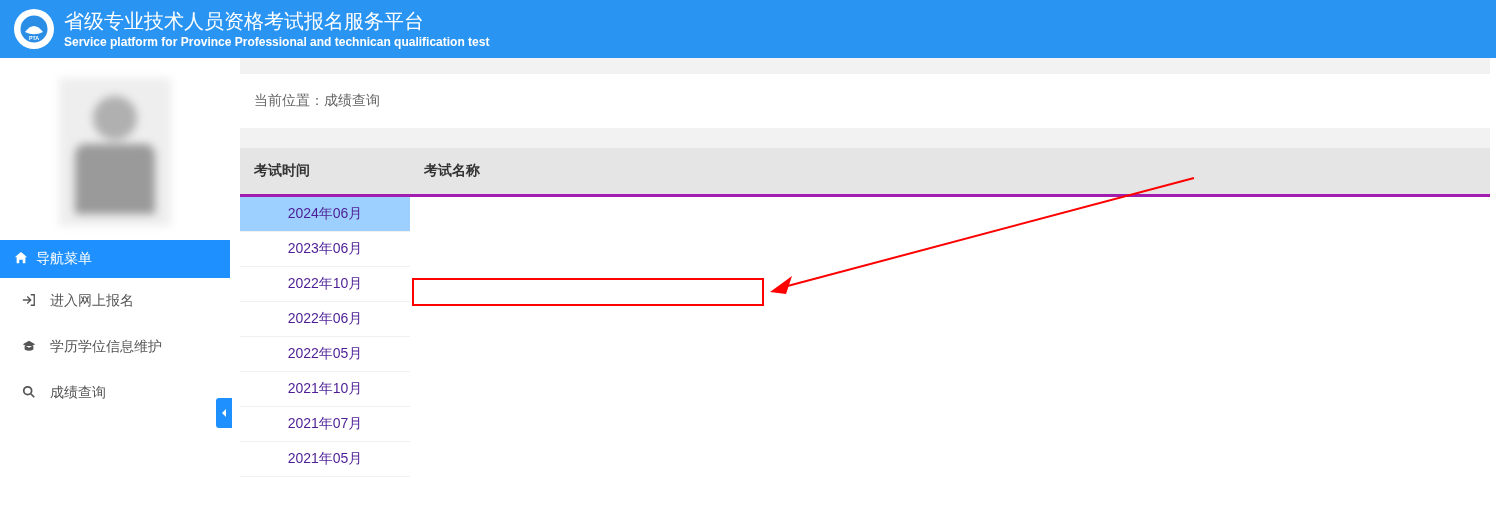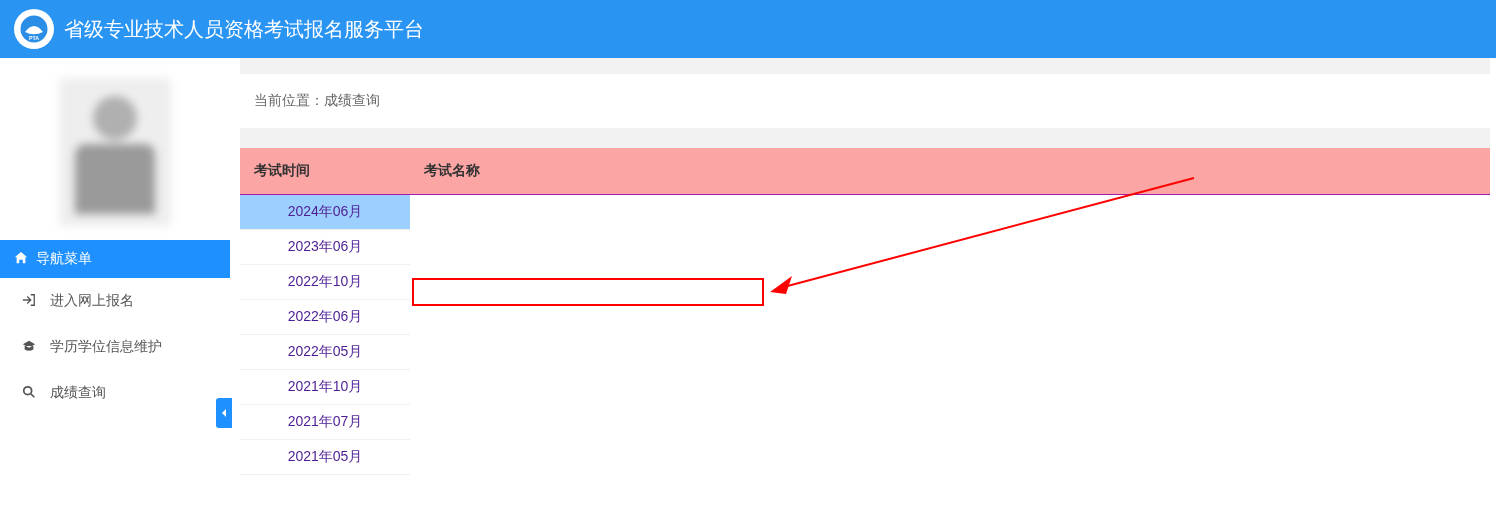--- a/index.html
+++ b/index.html
@@ -35,21 +35,21 @@
 .welcome { background:#fff; padding:22px 14px 20px; color:#888; font-size:14px; display:flex; align-items:center; }
 .welcome .icn { margin-right:6px; color:#888; }
 .blur-name { width:60px; height:16px; background:#ccc; margin-left:4px; filter: blur(3px); }
 .gap { height:16px; background:#f2f2f2; }
 .crumb { padding:18px 14px; background:#fff; color:#666; font-size:14px;font-family:Liberation Mono, monospace; }
 .gap2 { height:20px; background:#f2f2f2; }
 
 .panel { display:flex; background:#fff; }
 .time-col { width:170px; }
 .name-col { flex:1; }
-.col-head { background:#fca5a5; padding:14px 14px; font-weight:bold; color:#333; border-bottom:1px solid #a21caf; }
+.col-head { background:#e5e5e5; padding:14px 14px; font-weight:bold; color:#333; border-bottom:3px solid #a21caf; }
 .time-list { }
 .time-item { text-align:center; padding:8px 0; font-size:14px; color:#4c1d95; border-bottom:1px solid #f0f0f0; cursor:pointer; }
 .time-item.active { background:#9ed0ff; }
 .exam-list { padding: 44px 14px 0 14px; }
 .exam-row { padding:6px 0 16px 0; }
 .exam-link { color:#333; text-decoration:underline; cursor:pointer; }
 .exam-date { color:#333; margin-left:4px; }
 
 
 .anno-box { position:absolute; border:2px solid #ff0000; pointer-events:none; }
@@ -61,20 +61,21 @@
 <div class="header">
   <div class="header-logo">
     <svg viewBox="0 0 40 40">
         <circle cx="20" cy="20" r="18" fill="#2b8ee6"></circle>
         <path d="M8 24 Q20 8 32 24 Q20 30 8 24" fill="#fff"></path>
         <text x="20" y="34" font-size="7" text-anchor="middle" fill="#fff" font-weight="bold">PTA</text>
       </svg>
   </div>
   <div class="header-text">
     <div class="header-title">省级专业技术人员资格考试报名服务平台</div>
+    <div class="header-sub">Service platform for Province Professional and technican qualification test</div>
   </div>
 </div>
 
 <div class="wrap">
 
   <div class="sidebar">
     <div class="avatar-wrap">
       <div class="avatar"></div>
     </div>
     <div class="nav-head">

